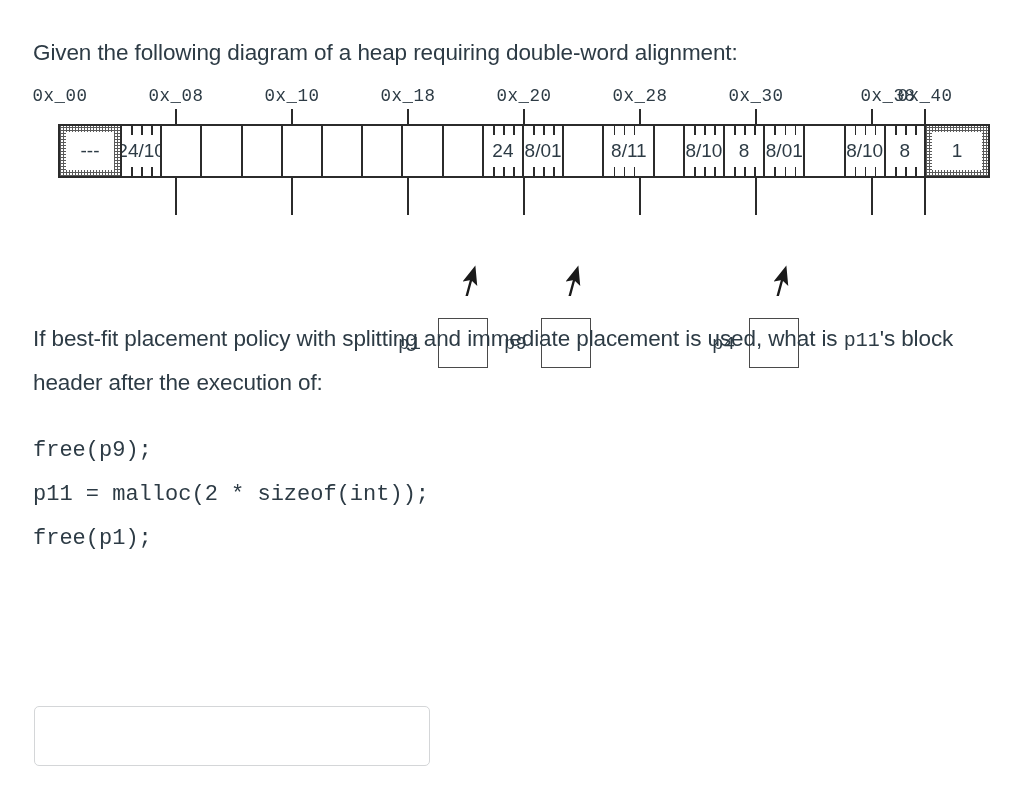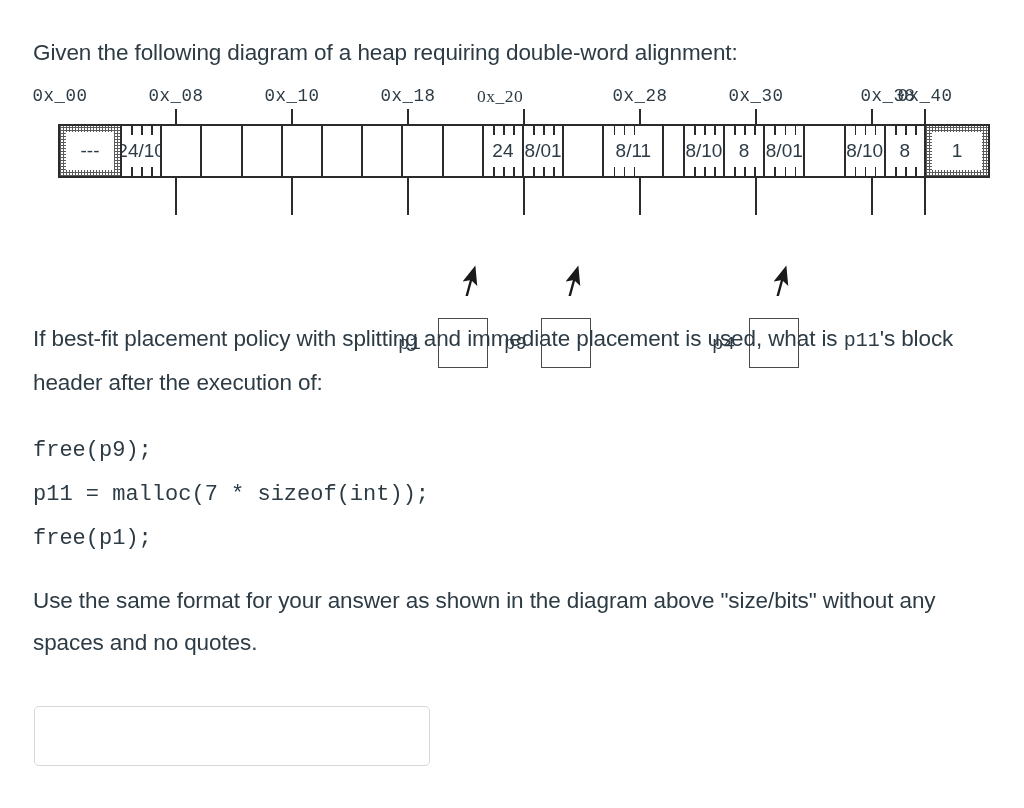--- a/index.html
+++ b/index.html
@@ -145,21 +145,21 @@
 
   <div id="heap-diagram">
     <div id="addr-layer">
         <div class="addr-label" style="left: 60px;">0x_00</div>
         <div class="addr-label" style="left: 176px;">0x_08</div>
         <div class="addr-tick" style="left: 175px;"></div>
         <div class="addr-label" style="left: 292px;">0x_10</div>
         <div class="addr-tick" style="left: 291px;"></div>
         <div class="addr-label" style="left: 408px;">0x_18</div>
         <div class="addr-tick" style="left: 407px;"></div>
-        <div class="addr-label" style="left: 500px; font-family: Liberation Serif, serif;">0x_20</div>
+        <div class="addr-label" style="left: 524px;">0x_20</div>
         <div class="addr-tick" style="left: 523px;"></div>
         <div class="addr-label" style="left: 640px; text-align: right;">0x_28</div>
         <div class="addr-tick" style="left: 639px;"></div>
         <div class="addr-label" style="left: 756px;">0x_30</div>
         <div class="addr-tick" style="left: 755px;"></div>
         <div class="addr-label" style="left: 888px;">0x_38</div>
         <div class="addr-tick" style="left: 871px;"></div>
         <div class="addr-label" style="left: 925px;">0x_40</div>
         <div class="addr-tick" style="left: 924px;"></div>
       </div>
@@ -172,21 +172,21 @@
         <div class="cell" style="left: 142.4px; width: 40.2px;"></div>
         <div class="cell" style="left: 182.6px; width: 40.2px;"></div>
         <div class="cell" style="left: 222.8px; width: 40.2px;"></div>
         <div class="cell" style="left: 263px; width: 40.2px;"></div>
         <div class="cell" style="left: 303.2px; width: 40.2px;"></div>
         <div class="cell" style="left: 343.4px; width: 40.2px;"></div>
         <div class="cell" style="left: 383.6px; width: 40.2px;"></div>
         <div class="cell" style="left: 423.8px; width: 40.2px;">24<div class="qtick top" style="left: 9.3px;"></div><div class="qtick bot" style="left: 9.3px;"></div><div class="qtick top" style="left: 19.35px;"></div><div class="qtick bot" style="left: 19.35px;"></div><div class="qtick top" style="left: 29.4px;"></div><div class="qtick bot" style="left: 29.4px;"></div></div>
         <div class="cell" style="left: 464px; width: 40.2px;">8/01<div class="qtick top" style="left: 9.3px;"></div><div class="qtick bot" style="left: 9.3px;"></div><div class="qtick top" style="left: 19.35px;"></div><div class="qtick bot" style="left: 19.35px;"></div><div class="qtick top" style="left: 29.4px;"></div><div class="qtick bot" style="left: 29.4px;"></div></div>
         <div class="cell" style="left: 504.2px; width: 40.2px;"></div>
-        <div class="cell" style="left: 544.4px; width: 60px;">8/11<div class="qtick top" style="left: 9.3px;"></div><div class="qtick bot" style="left: 9.3px;"></div><div class="qtick top" style="left: 19.35px;"></div><div class="qtick bot" style="left: 19.35px;"></div><div class="qtick top" style="left: 29.4px;"></div><div class="qtick bot" style="left: 29.4px;"></div></div>
+        <div class="cell" style="left: 544.4px; width: 51px;">8/11<div class="qtick top" style="left: 9.3px;"></div><div class="qtick bot" style="left: 9.3px;"></div><div class="qtick top" style="left: 19.35px;"></div><div class="qtick bot" style="left: 19.35px;"></div><div class="qtick top" style="left: 29.4px;"></div><div class="qtick bot" style="left: 29.4px;"></div></div>
         <div class="cell" style="left: 584.6px; width: 40.2px;"></div>
         <div class="cell" style="left: 624.8px; width: 40.2px;">8/10<div class="qtick top" style="left: 9.3px;"></div><div class="qtick bot" style="left: 9.3px;"></div><div class="qtick top" style="left: 19.35px;"></div><div class="qtick bot" style="left: 19.35px;"></div><div class="qtick top" style="left: 29.4px;"></div><div class="qtick bot" style="left: 29.4px;"></div></div>
         <div class="cell" style="left: 665px; width: 40.2px;">8<div class="qtick top" style="left: 9.3px;"></div><div class="qtick bot" style="left: 9.3px;"></div><div class="qtick top" style="left: 19.35px;"></div><div class="qtick bot" style="left: 19.35px;"></div><div class="qtick top" style="left: 29.4px;"></div><div class="qtick bot" style="left: 29.4px;"></div></div>
         <div class="cell" style="left: 705.2px; width: 40.2px;">8/01<div class="qtick top" style="left: 9.3px;"></div><div class="qtick bot" style="left: 9.3px;"></div><div class="qtick top" style="left: 19.35px;"></div><div class="qtick bot" style="left: 19.35px;"></div><div class="qtick top" style="left: 29.4px;"></div><div class="qtick bot" style="left: 29.4px;"></div></div>
         <div class="cell" style="left: 745.4px; width: 40.2px;"></div>
         <div class="cell" style="left: 785.6px; width: 40.2px;">8/10<div class="qtick top" style="left: 9.3px;"></div><div class="qtick bot" style="left: 9.3px;"></div><div class="qtick top" style="left: 19.35px;"></div><div class="qtick bot" style="left: 19.35px;"></div><div class="qtick top" style="left: 29.4px;"></div><div class="qtick bot" style="left: 29.4px;"></div></div>
         <div class="cell" style="left: 825.8px; width: 40.2px;">8<div class="qtick top" style="left: 9.3px;"></div><div class="qtick bot" style="left: 9.3px;"></div><div class="qtick top" style="left: 19.35px;"></div><div class="qtick bot" style="left: 19.35px;"></div><div class="qtick top" style="left: 29.4px;"></div><div class="qtick bot" style="left: 29.4px;"></div></div>
         <div class="cell hatch noborder" style="left: 866px; width: 62px;">
           <div class="inner-white">1</div>
         </div>
@@ -209,20 +209,19 @@
         <path d="M555,278 Q563,231 577,184" stroke="#1a1a1a" stroke-width="2.4" fill="none" marker-end="url(#ah)"></path>
         <path d="M763,278 Q771,231 785,184" stroke="#1a1a1a" stroke-width="2.4" fill="none" marker-end="url(#ah)"></path>
       </svg>
   </div>
 
   <div class="prose" id="question-text">
     <span>If </span><b>best-fit</b><span> placement policy with splitting and immediate placement is used, what is </span><span class="mono">p11</span><span>'s block header after the execution of:</span>
   </div>
 
   <div id="code-block">free(p9);
-p11 = malloc(7 * sizeof(int));
+p11 = malloc(2 * sizeof(int));
 free(p1);</div>
 
-  <div class="prose" id="format-text">Use the same format for your answer as shown in the diagram above "size/bits" without any spaces and no quotes.</div>
 
   <input id="answer-input" type="text" placeholder="" style="">
 
 </div>
 
 </body></html>

